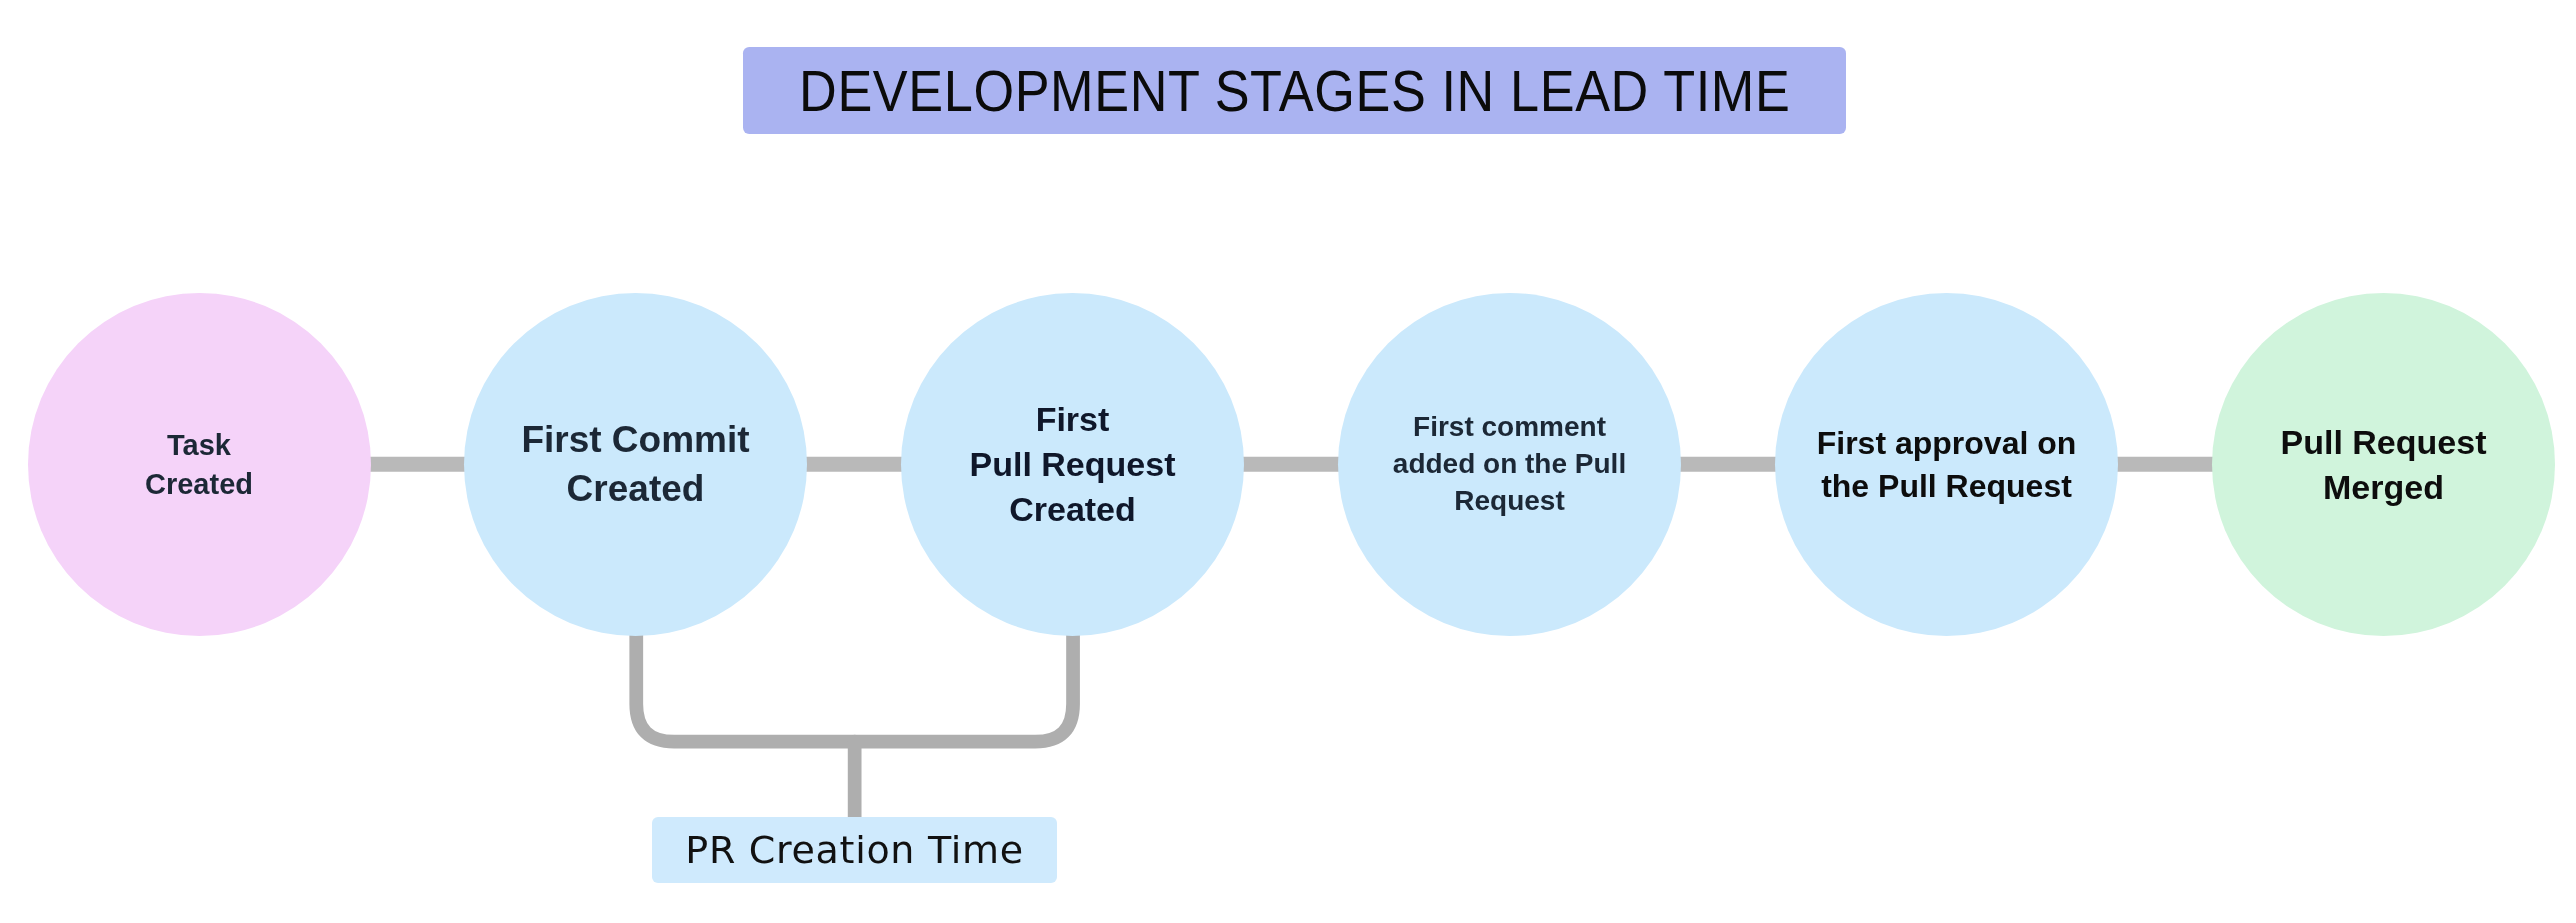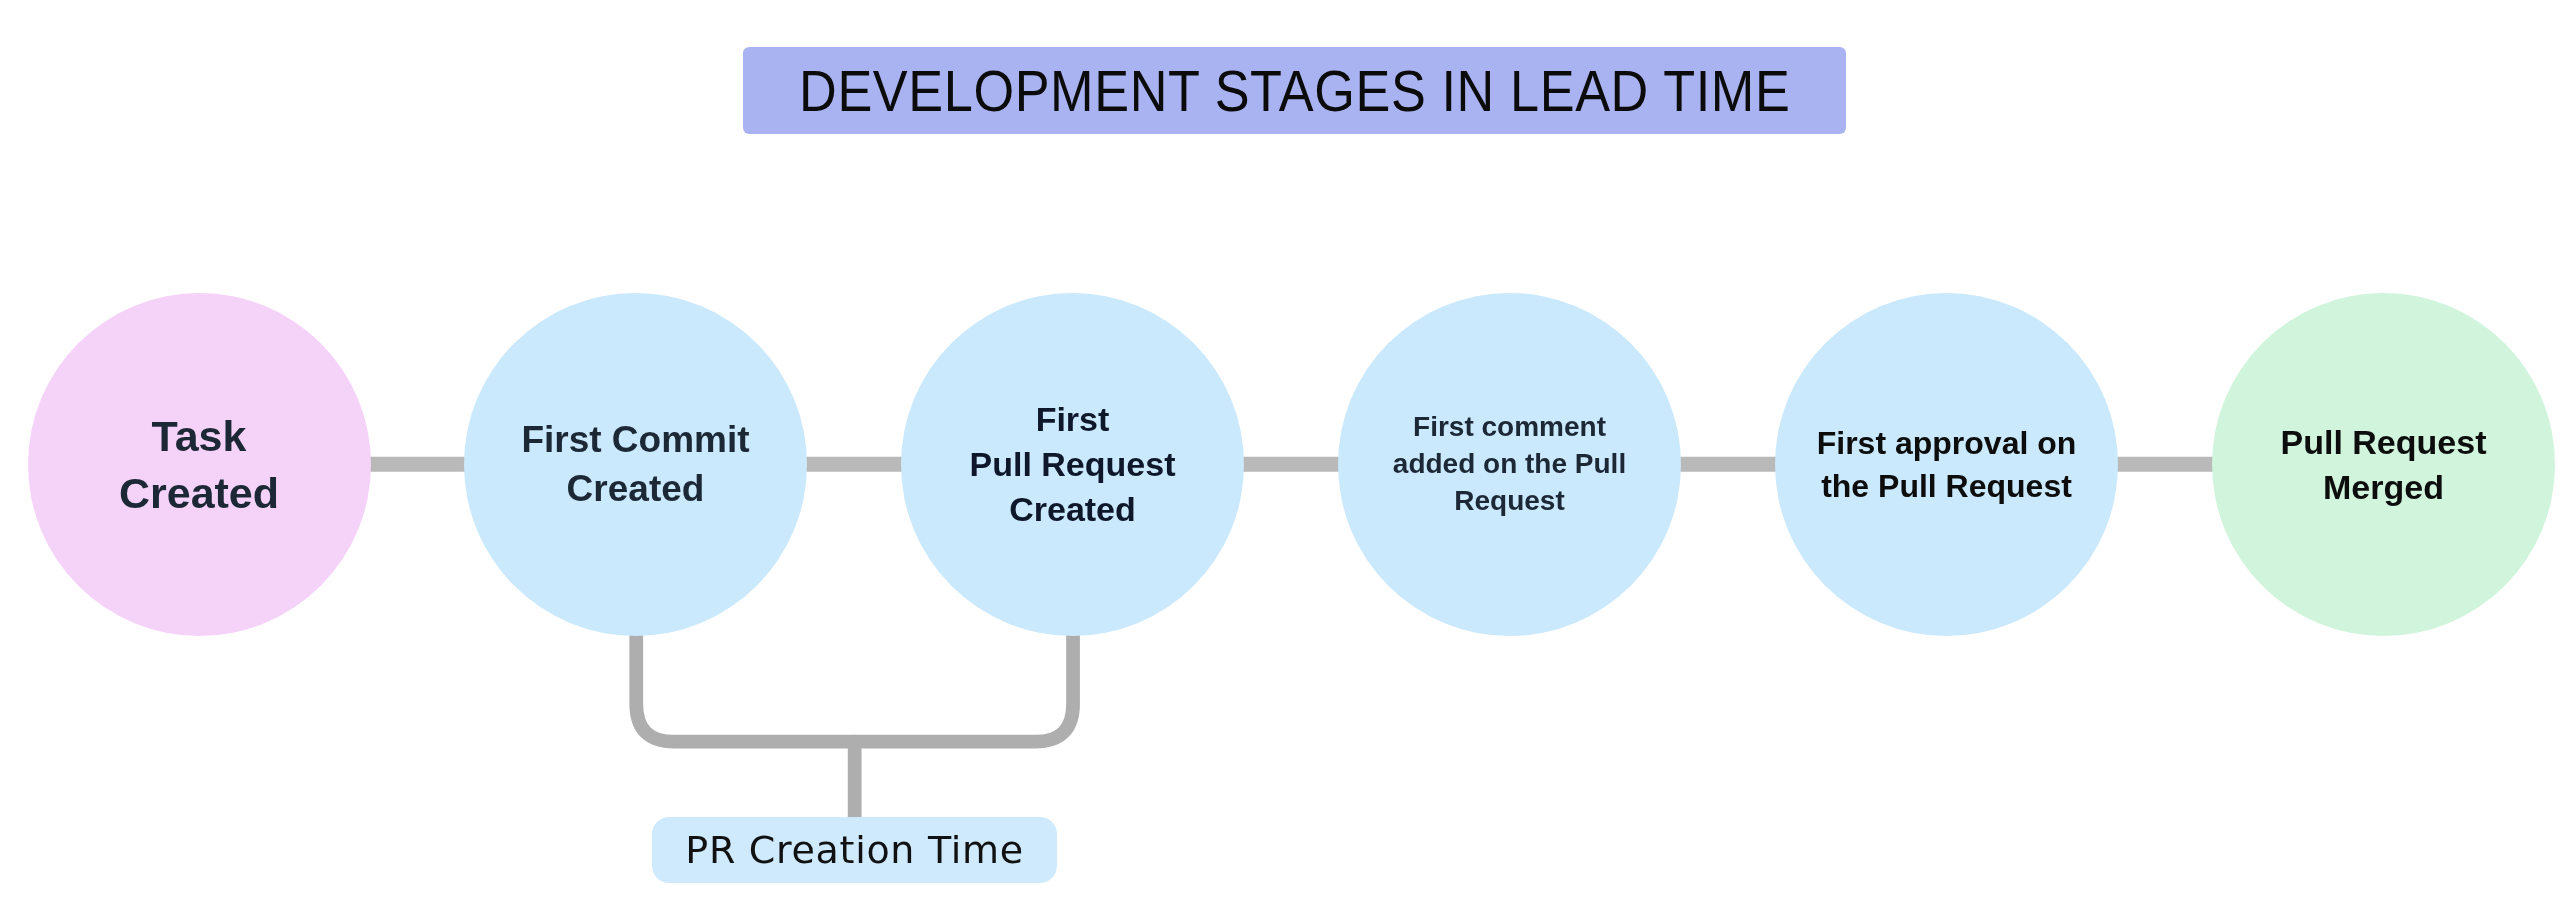--- a/index.html
+++ b/index.html
@@ -61,35 +61,35 @@
     display: flex;
     align-items: center;
     justify-content: center;
     text-align: center;
     z-index: 2;
   }
   .stage-label {
     white-space: pre-line;
     line-height: 1.32;
   }
-  .s1 { left: 27.5px;   font-size: 43px; font-weight: 600; }
+  .s1 { left: 27.5px;   font-size: 29px; font-weight: 600; }
   .s2 { left: 464px;  font-size: 37px; font-weight: 600; }
   .s3 { left: 901px; font-size: 34px; font-weight: 600; }
   .s4 { left: 1338px; font-size: 28px; font-weight: 600; }
   .s5 { left: 1775px; font-size: 32px; font-weight: 700; }
   .s6 { left: 2212px; font-size: 34px; font-weight: 700; }
 
   
   .annotation-box {
     position: absolute;
     left: 652px;
     top: 817px;
     width: 405px;
     height: 66px;
-    border-radius: 17px;
+    border-radius: 6px;
     display: flex;
     align-items: center;
     justify-content: center;
     z-index: 3;
   }
   .annotation-box .annotation-text {
     font-family: "DejaVu Sans", sans-serif;
     font-size: 38px;
     font-weight: 400;
     letter-spacing: 0.7px;

